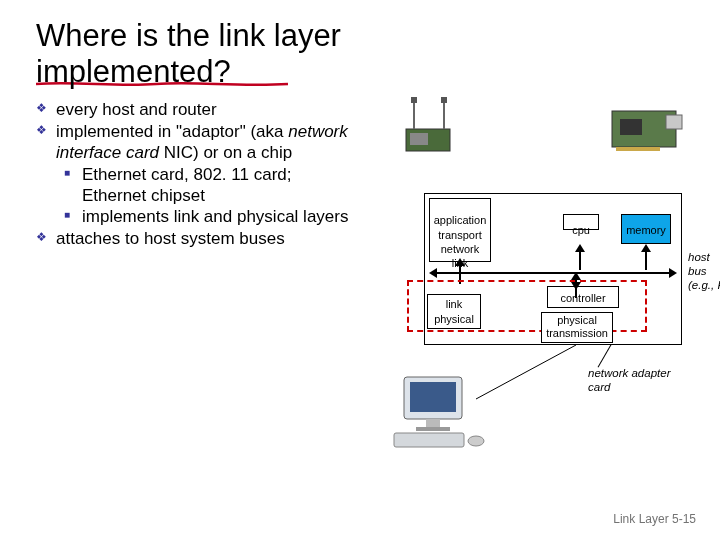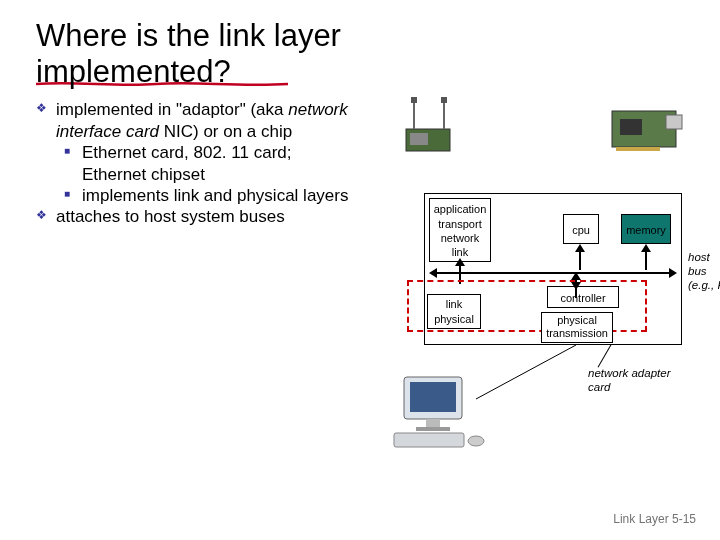--- a/index.html
+++ b/index.html
@@ -80,46 +80,46 @@
   .stack-box {
     position: absolute;
     left: 4px;
     top: 4px;
     width: 62px;
     height: 64px;
     border: 1px solid #000;
     font-size: 11px;
     text-align: center;
     line-height: 1.3;
-    padding-top: 3px;
+    padding-top: 14px;
     background: #fff;
   }
   .cpu-box {
     position: absolute;
     left: 138px;
     top: 20px;
     width: 36px;
-    height: 30px;
+    height: 16px;
     border: 1px solid #000;
     font-size: 11px;
     text-align: center;
     line-height: 30px;
     background: #fff;
   }
   .mem-box {
     position: absolute;
     left: 196px;
     top: 20px;
     width: 50px;
     height: 30px;
     border: 1px solid #000;
     font-size: 11px;
     text-align: center;
     line-height: 30px;
-    background: #0f766e;
+    background: #0ea5e9;
   }
   .red-dash {
     position: absolute;
     left: -18px;
     top: 86px;
     width: 240px;
     height: 52px;
     border: 2px dashed #c00;
   }
   .link-box {
@@ -257,20 +257,21 @@
     <svg class="redline" viewBox="0 0 252 6" preserveAspectRatio="none">
       <path d="M0,3 C40,0 80,6 120,3 C160,0 200,6 252,3" stroke="#c00020" stroke-width="2.4" fill="none"></path>
     </svg>
     <span style="position:relative">implemented?</span>
   </div>
 </div>
 
 <div class="content">
   <div class="left">
     <ul class="bullets">
+      <li><span>every host and router</span></li>
       <li>
         <span>implemented in "adaptor" (aka </span><span class="italic">network interface card</span><span> NIC) or on a chip</span>
         <ul class="squares">
           <li>Ethernet card, 802. 11 card; Ethernet chipset</li>
           <li>implements link and physical layers</li>
         </ul>
       </li>
       <li>attaches to host system buses</li>
     </ul>
   </div>

